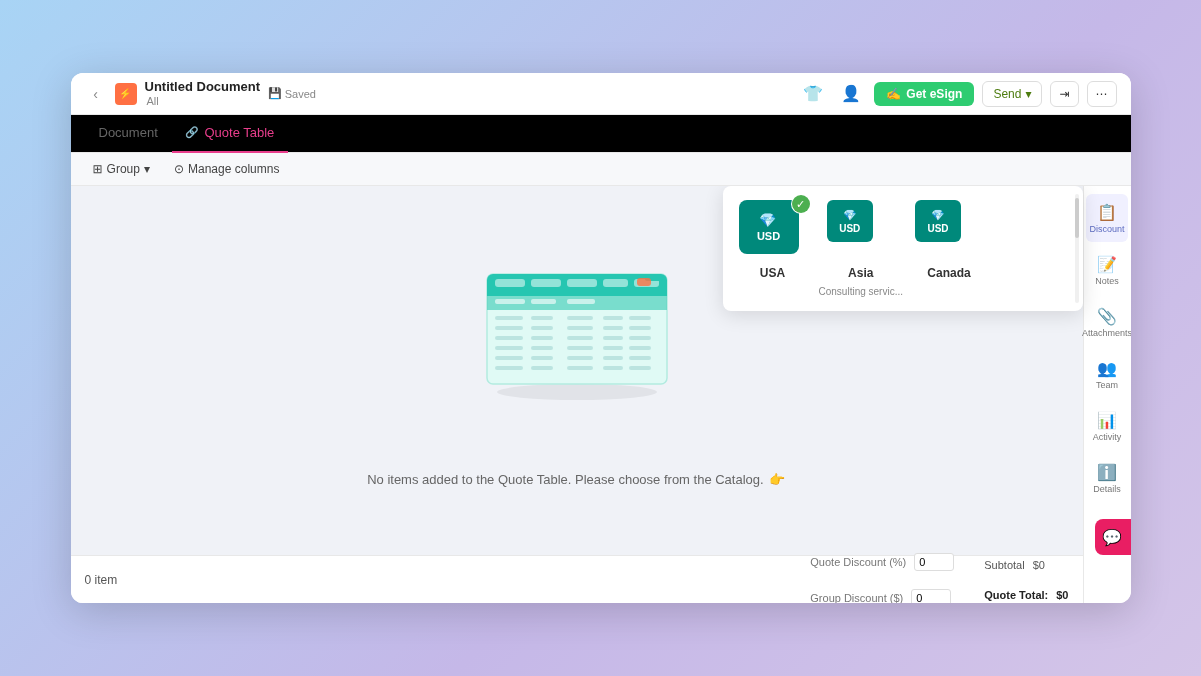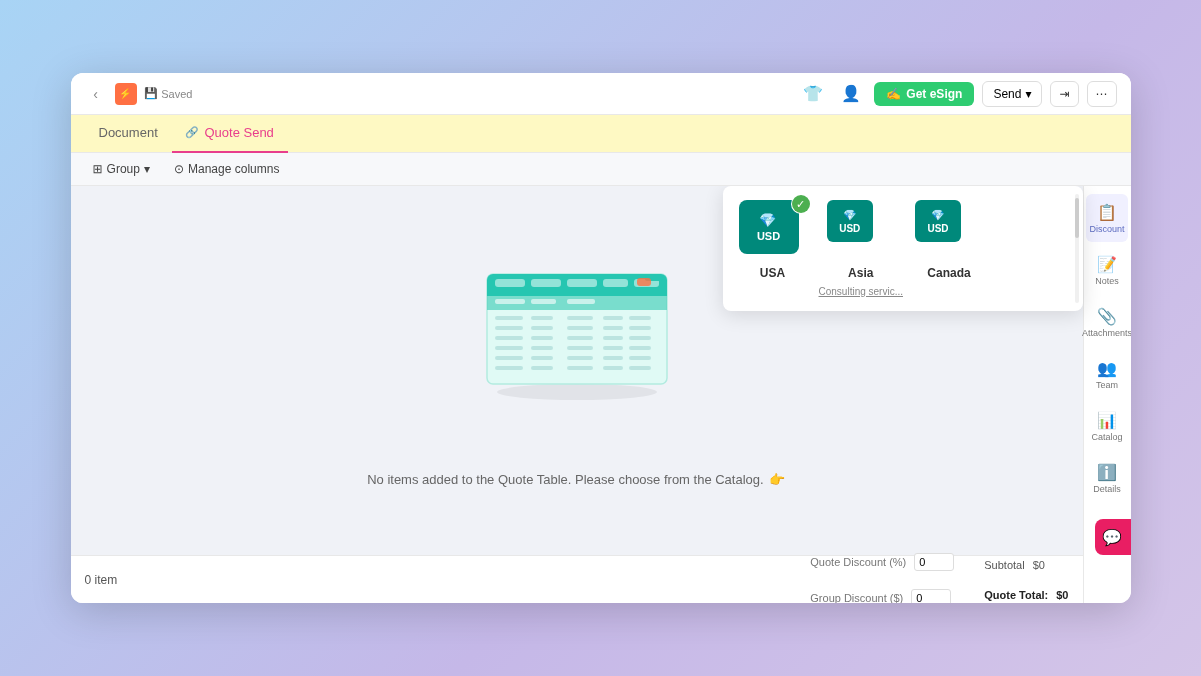--- a/index.html
+++ b/index.html
@@ -96,21 +96,21 @@
       border: none;
       border-radius: 6px;
       padding: 5px 12px;
       font-size: 12px;
       font-weight: 600;
       cursor: pointer;
       display: flex; align-items: center; gap: 5px;
     }
     .send-btn {
       background: #fff;
-      color: #000000;
+      color: #4d7c0f;
       border: 1px solid #ddd;
       border-radius: 6px;
       padding: 5px 10px;
       font-size: 12px;
       font-weight: 500;
       cursor: pointer;
       display: flex; align-items: center; gap: 4px;
     }
     .share-btn {
       background: #fff;
@@ -130,21 +130,21 @@
       font-size: 12px;
       cursor: pointer;
     }
 
     
     .tabs-bar {
       display: flex;
       align-items: center;
       padding: 0 14px;
       height: 38px;
-      background: #fef9c3;
+      background: #000000;
       border-bottom: 1px solid #e8e8e8;
       flex-shrink: 0;
     }
     .tab {
       padding: 0 14px;
       height: 38px;
       display: flex; align-items: center;
       font-size: 13px;
       color: #666;
       cursor: pointer;
@@ -406,21 +406,20 @@
     }
     .price-book-name {
       font-size: 12px;
       color: #333;
       font-weight: 700;
     }
     .price-book-subtitle {
       font-size: 10px;
       color: #888;
       text-align: center;
-      text-decoration: underline;
     }
     .popup-scroll {
       position: absolute;
       right: 4px;
       top: 0;
       bottom: 0;
       width: 4px;
       display: flex;
       flex-direction: column;
     }
@@ -459,20 +458,24 @@
 </head>
 <body>
 
 <div class="window">
 
   <div class="top-bar">
     <div class="top-bar-left">
       <div class="back-btn">‹</div>
       <div class="app-icon">
         <span style="font-size:10px">⚡</span>
+      </div>
+      <div style="display:flex;flex-direction:column;line-height:1.2">
+        <span class="doc-title">Untitled Document</span>
+        <span class="all-link">All</span>
       </div>
       <div class="saved-badge">
         <span>💾</span>
         <span>Saved</span>
       </div>
     </div>
     <div class="top-bar-right">
       <div class="icon-btn">👕</div>
       <div class="icon-btn">👤</div>
       <button class="get-esign-btn">
@@ -487,21 +490,21 @@
       <button class="more-btn">⋯</button>
     </div>
   </div>
 
   <div class="tabs-bar">
     <div class="tab">
       <span>Document</span>
     </div>
     <div class="tab active">
       <span class="tab-icon">🔗</span>
-      <span>Quote Send</span>
+      <span>Quote Table</span>
     </div>
   </div>
 
   <div class="toolbar">
     <button class="toolbar-btn">
       <span>⊞</span>
       <span>Group</span>
       <span>▾</span>
     </button>
     <button class="toolbar-btn">
@@ -670,21 +673,21 @@
       <div class="sidebar-item">
         <span class="sidebar-item-icon">📎</span>
         <span class="sidebar-item-label">Attachments</span>
       </div>
       <div class="sidebar-item">
         <span class="sidebar-item-icon">👥</span>
         <span class="sidebar-item-label">Team</span>
       </div>
       <div class="sidebar-item">
         <span class="sidebar-item-icon">📊</span>
-        <span class="sidebar-item-label">Catalog</span>
+        <span class="sidebar-item-label">Activity</span>
       </div>
       <div class="sidebar-item">
         <span class="sidebar-item-icon">ℹ️</span>
         <span class="sidebar-item-label">Details</span>
       </div>
     </div>
 
     <div class="chat-fab">
       <span>💬</span>
     </div>

